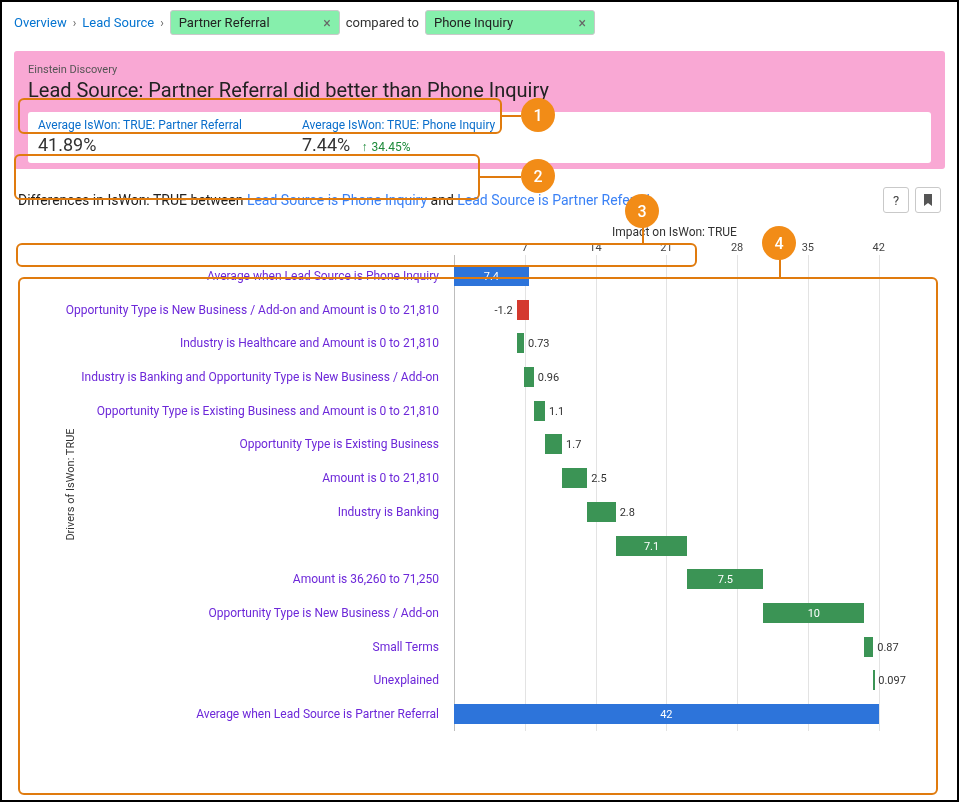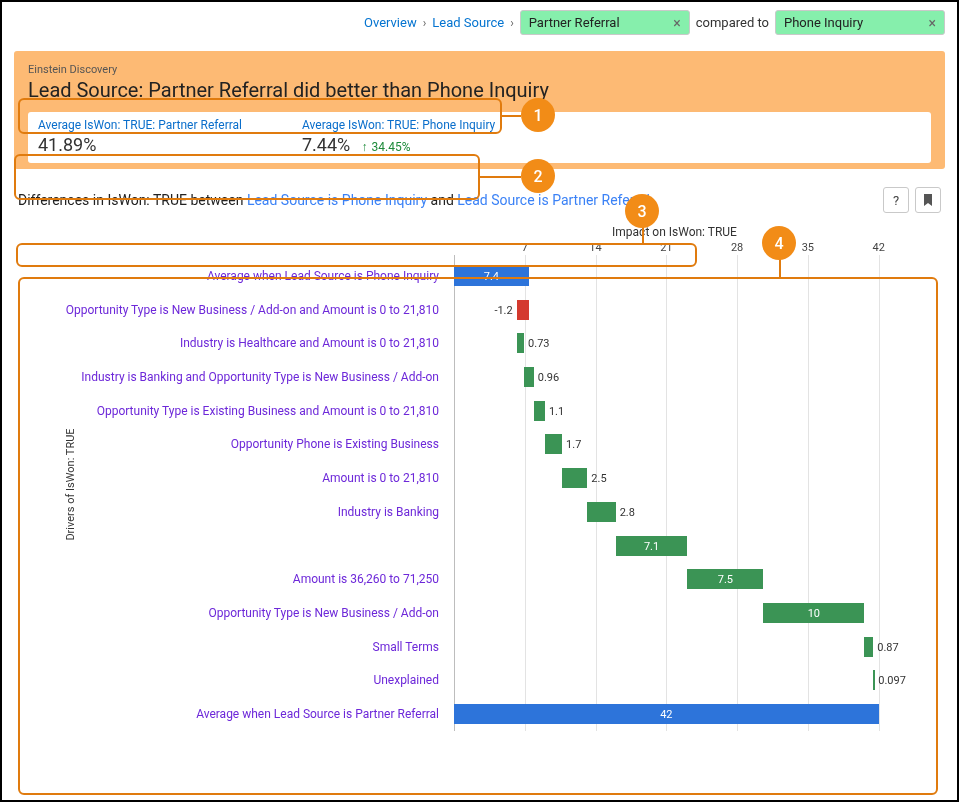--- a/index.html
+++ b/index.html
@@ -13,21 +13,20 @@
     color: #222;
     position: relative;
   }
 
   
   .breadcrumb {
     display: flex;
     align-items: center;
     gap: 6px;
     padding: 8px 12px 10px 12px;
-    justify-content: flex-end;
   }
   .breadcrumb a { color: #0574d0; text-decoration: none; cursor: pointer; }
   .chev { color: #666; font-size: 12px; }
   .pill {
     display: inline-flex;
     align-items: center;
     border: 1px solid #c9c9c9;
     border-radius: 3px;
     padding: 4px 8px;
     background: #86efac;
@@ -35,21 +34,21 @@
     justify-content: space-between;
     gap: 40px;
     cursor: pointer;
   }
   .pill .close { color: #666; font-size: 14px; cursor: pointer; line-height: 1; }
   .cmp-text { color: #333; }
 
   
   .title-band {
     margin: 6px 12px 10px 12px;
-    background: #fdba74;
+    background: #f9a8d4;
     border-radius: 3px;
     padding: 12px 14px 6px 14px;
     position: relative;
   }
   .ed-label { font-size: 11px; color: #555; margin-bottom: 2px;}
   .ed-title { font-size: 20px; font-weight: 400; color: #222; padding-bottom:8px;}
   .stats-row {
     display: flex;
     gap: 60px;
     background: #fff;
@@ -239,21 +238,21 @@
 <div class="chart-wrap">
   <div class="chart-inner">
     <div class="chart-title-top">Impact on IsWon: TRUE</div>
     <div class="y-axis-label">Drivers of IsWon: TRUE</div>
     <div class="cat-labels" id="cat-labels" style="height: 472px;">
         <div class="cat-label" style="top: 16.8571px;">Average when Lead Source is Phone Inquiry</div>
         <div class="cat-label" style="top: 50.5714px;">Opportunity Type is New Business / Add-on and Amount is 0 to 21,810</div>
         <div class="cat-label" style="top: 84.2857px;">Industry is Healthcare and Amount is 0 to 21,810</div>
         <div class="cat-label" style="top: 118px;">Industry is Banking and Opportunity Type is New Business / Add-on</div>
         <div class="cat-label" style="top: 151.714px;">Opportunity Type is Existing Business and Amount is 0 to 21,810</div>
-        <div class="cat-label" style="top: 185.429px;">Opportunity Phone is Existing Business</div>
+        <div class="cat-label" style="top: 185.429px;">Opportunity Type is Existing Business</div>
         <div class="cat-label" style="top: 219.143px;">Amount is 0 to 21,810</div>
         <div class="cat-label" style="top: 252.857px;">Industry is Banking</div>
         <div class="cat-label" style="top: 286.571px;"></div>
         <div class="cat-label" style="top: 320.286px;">Amount is 36,260 to 71,250</div>
         <div class="cat-label" style="top: 354px;">Opportunity Type is New Business / Add-on</div>
         <div class="cat-label" style="top: 387.714px;">Small Terms</div>
         <div class="cat-label" style="top: 421.429px;">Unexplained</div>
         <div class="cat-label" style="top: 455.143px;">Average when Lead Source is Partner Referral</div>
       </div>
     <div class="plot" id="plot" style="width: 455px; height: 472px;">

